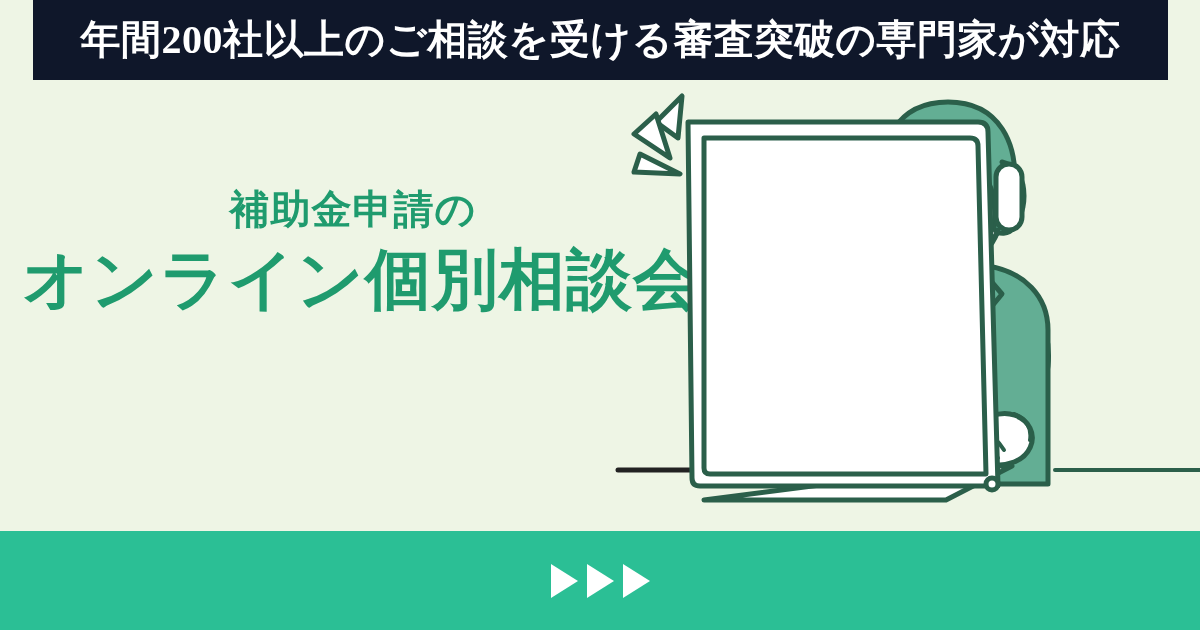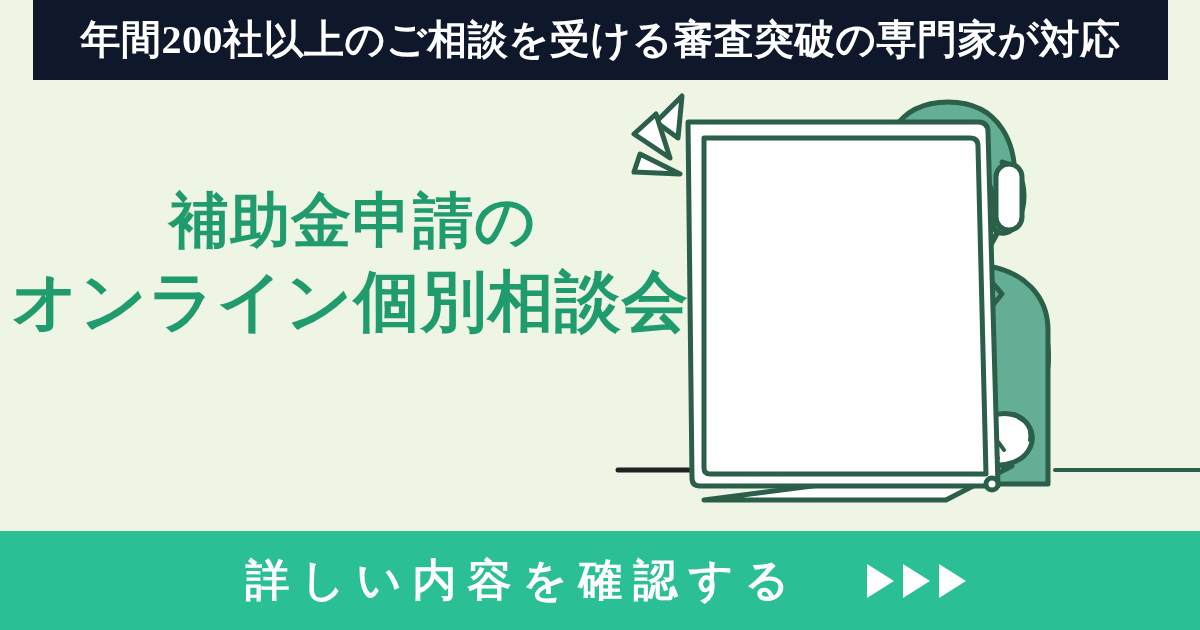--- a/index.html
+++ b/index.html
@@ -51,28 +51,28 @@
     width: 700px;
   }
   .headline-line {
     color: #1f9b6e;
     font-weight: bold;
     line-height: 1.12;
     white-space: nowrap;
     font-family: "Liberation Serif", "DejaVu Serif", serif;
   }
   .headline-line-1 {
-    font-size: 60px;
+    font-size: 40px;
     text-align: center;
     padding-left: 6px;
     letter-spacing: 1px;
   }
   .headline-line-2 {
     font-size: 66px;
-    text-align: center;
+    text-align: right;
     letter-spacing: 1px;
     margin-top: 10px;
   }
 
   
   .cta-bar {
     position: absolute;
     left: 0;
     top: 531px;
     width: 1200px;
@@ -223,21 +223,20 @@
 
         <path d="M104 58 L370 58 Q378 58 378 66 L386 394 L110 394 Q104 394 104 388 Z" fill="#ffffff"></path>
 
         <circle cx="392" cy="404" r="6" fill="#ffffff"></circle>
 
       </g>
     </svg>
   </div>
 
   <div class="cta-bar">
-    <div class="cta-text">詳しい内容を確認する</div>
     <div class="cta-arrows">
       <span class="cta-arrow"></span>
       <span class="cta-arrow"></span>
       <span class="cta-arrow"></span>
     </div>
   </div>
 
 </div>
 
 </body></html>

